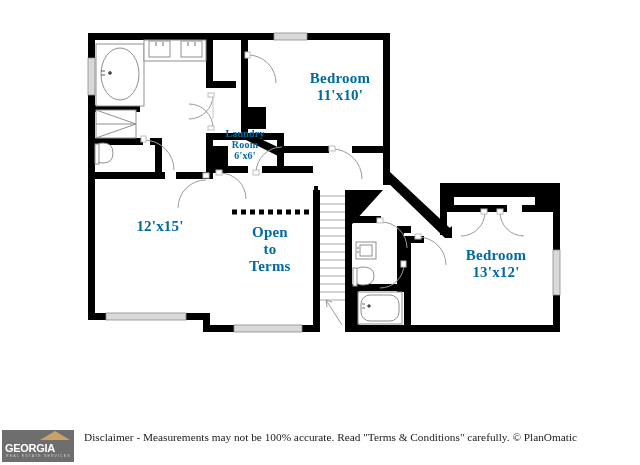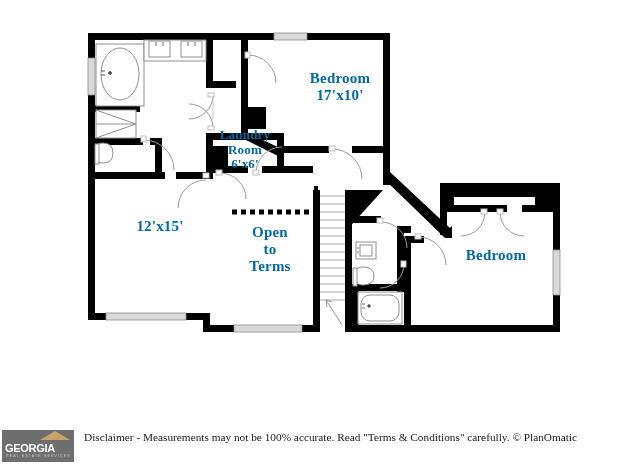--- a/index.html
+++ b/index.html
@@ -44,21 +44,21 @@
     white-space: nowrap;
     letter-spacing: 0.2px;
   }
   .room-label .rl-name { display: block; }
   .room-label .rl-dim  { display: block; }
 
   .label-main-bedroom { left: 104px; top: 218px; width: 112px; font-size: 15px; }
   .label-bedroom-1    { left: 288px; top: 70px;  width: 104px; font-size: 15px; }
   .label-bedroom-2    { left: 442px; top: 247px; width: 108px; font-size: 15px; }
   .label-open-below   { left: 236px; top: 224px; width: 68px;  font-size: 15px; }
-  .label-laundry      { left: 214px; top: 128px; width: 62px;  font-size: 13px; text-align: center; }
+  .label-laundry      { left: 214px; top: 128px; width: 62px;  font-size: 10px; text-align: center; }
 
   #footer {
     position: absolute;
     left: 0;
     top: 415px;
     width: 640px;
     height: 50px;
   }
   #disclaimer {
     position: absolute;
@@ -357,25 +357,26 @@
 
     </svg>
   </div>
 
   <div class="room-label label-main-bedroom">
     <span class="rl-dim">12'x15'</span>
   </div>
 
   <div class="room-label label-bedroom-1">
     <span class="rl-name">Bedroom</span>
-    <span class="rl-dim">17'x10'</span>
+    <span class="rl-dim">11'x10'</span>
   </div>
 
   <div class="room-label label-bedroom-2">
     <span class="rl-name">Bedroom</span>
+    <span class="rl-dim">13'x12'</span>
   </div>
 
   <div class="room-label label-laundry">
     <span class="rl-name">Laundry</span>
     <span class="rl-name">Room</span>
     <span class="rl-dim">6'x6'</span>
   </div>
 
   <div class="room-label label-open-below">
     <span class="rl-name">Open</span>

